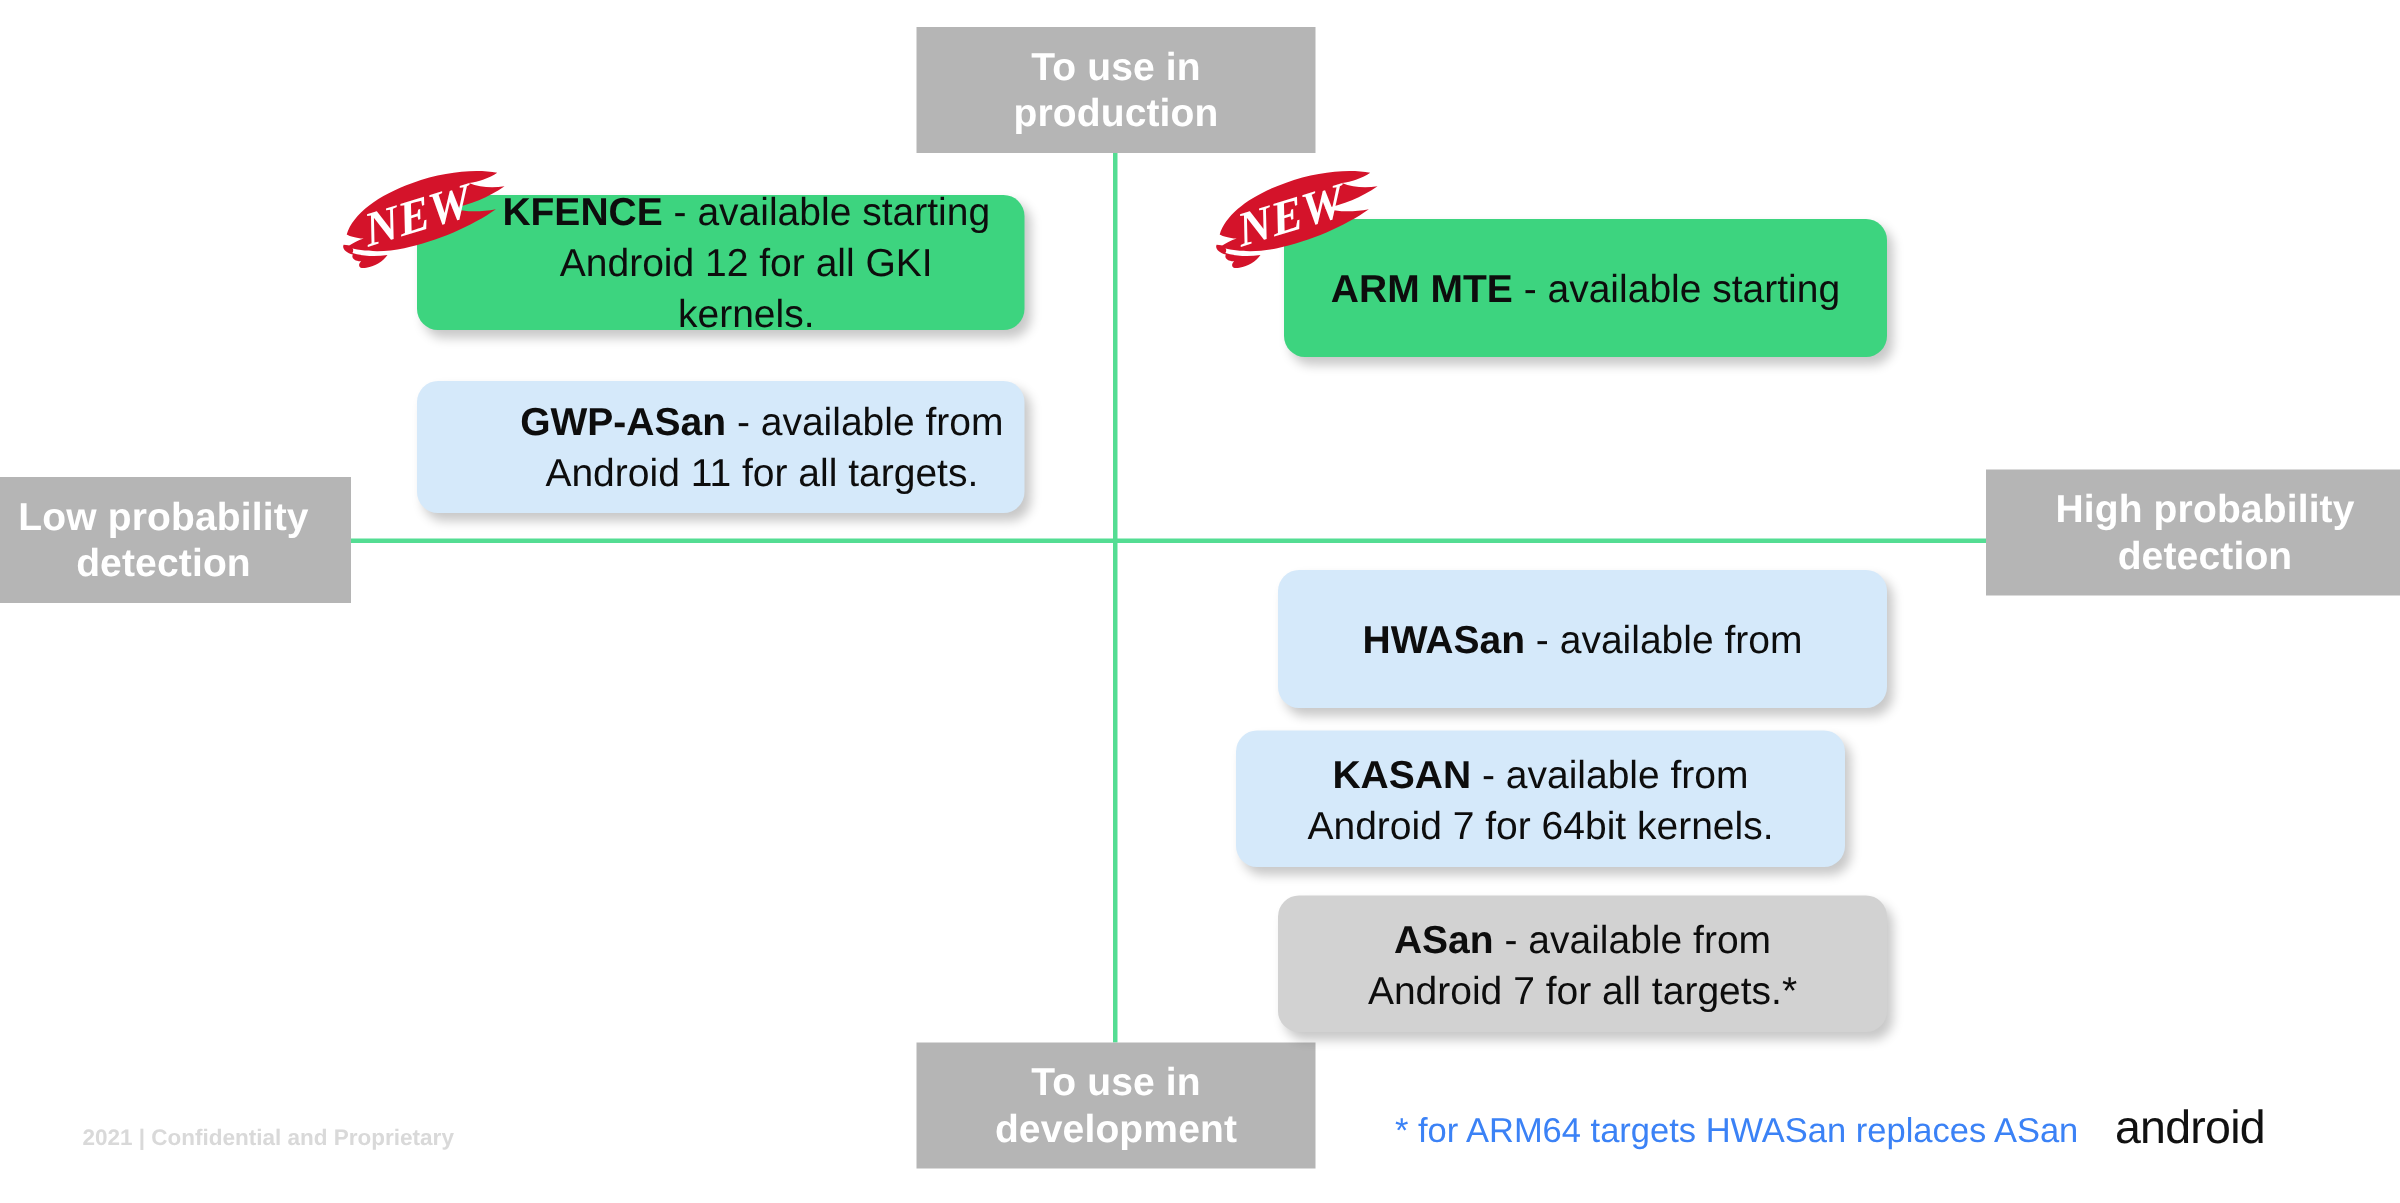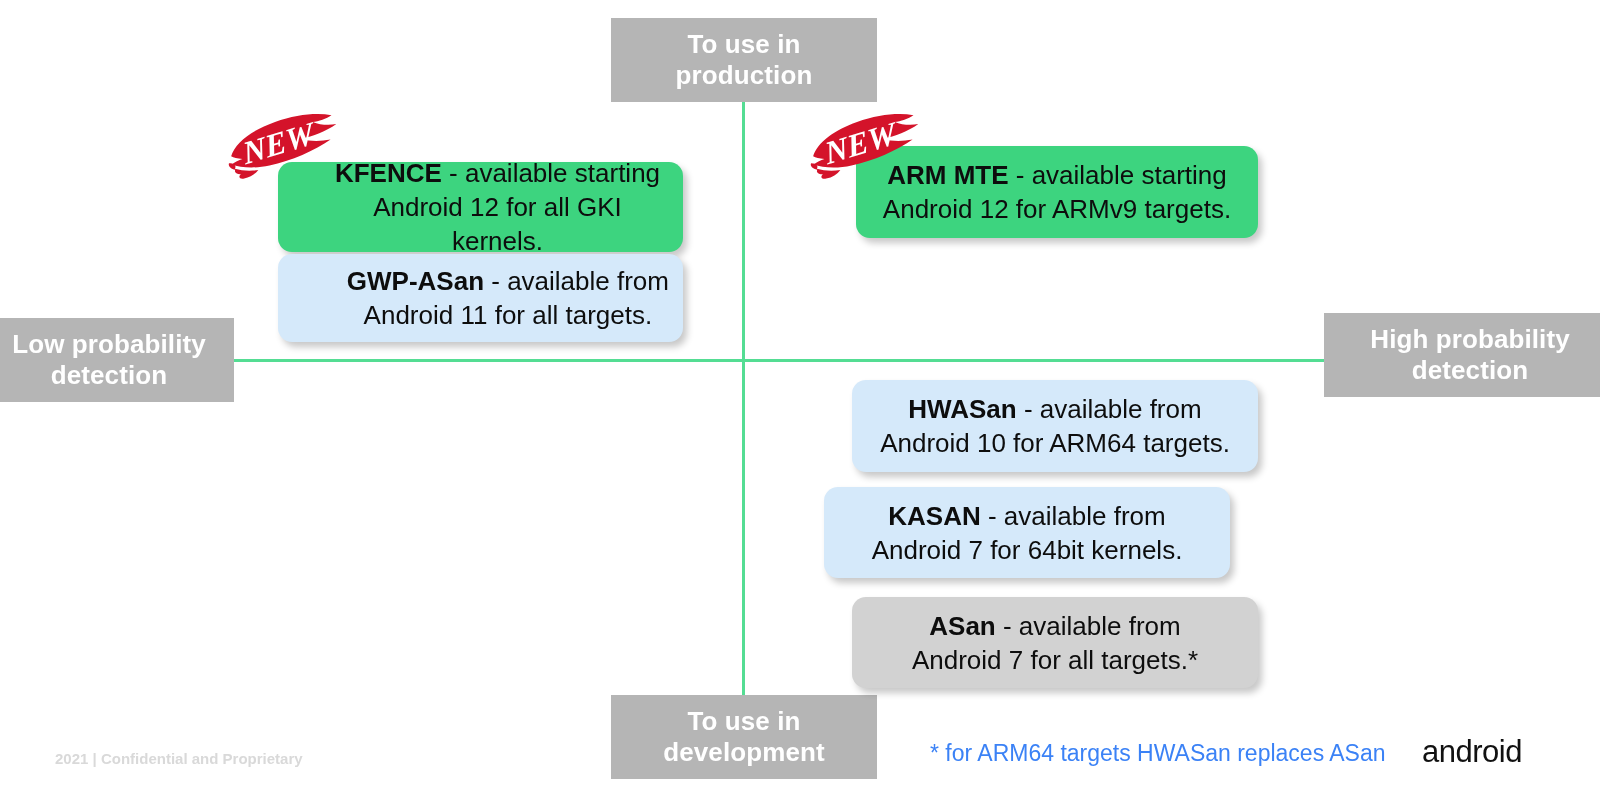--- a/index.html
+++ b/index.html
@@ -91,21 +91,21 @@
     padding: 6px 14px;
     box-shadow: 4px 5px 7px rgba(0,0,0,0.22);
   }
   .card .tech {
     font-weight: bold;
   }
   .card-green { background: #3dd47f; }
   .card-blue  { background: #d5e9fa; }
   .card-gray  { background: #d2d2d2; }
 
-  .c-kfence  { left: 278px; top: 162px; width: 405px; height: 90px; padding-left: 48px; }
+  .c-kfence  { left: 278px; top: 130px; width: 405px; height: 90px; padding-left: 48px; }
   .c-gwpasan { left: 278px; top: 254px; width: 405px; height: 88px; justify-content: flex-end; }
   .c-armmte  { left: 856px; top: 146px; width: 402px; height: 92px; }
   .c-hwasan  { left: 852px; top: 380px; width: 406px; height: 92px; }
   .c-kasan   { left: 824px; top: 487px; width: 406px; height: 91px; }
   .c-asan    { left: 852px; top: 597px; width: 406px; height: 91px; }
 
   
   .new-badge {
     position: absolute;
     width: 120px;
@@ -133,21 +133,20 @@
     color: #d9d9d9;
     white-space: nowrap;
     font-weight: bold;
   }
   .android-logo {
     position: absolute;
     left: 1410px;
     top: 735px;
     width: 110px;
     height: 34px;
-    margin-left: 12px;
   }
   .android-logo svg { display: block; }
 </style>
 </head>
 <body>
 
 <div id="slide">
 
   <div class="axis axis-v"></div>
   <div class="axis axis-h"></div>
@@ -175,28 +174,26 @@
   <div class="card card-blue c-gwpasan">
     <span>
       <b class="tech">GWP-ASan</b><span> - available from</span><br>
       <span>Android 11 for all targets.</span>
     </span>
   </div>
 
   <div class="card card-green c-armmte">
     <span>
       <b class="tech">ARM MTE</b><span> - available starting</span><br>
-      <span>Android 12 for ARMv9 targets.</span>
     </span>
   </div>
 
   <div class="card card-blue c-hwasan">
     <span>
       <b class="tech">HWASan</b><span> - available from</span><br>
-      <span>Android 10 for ARM64 targets.</span>
     </span>
   </div>
 
   <div class="card card-blue c-kasan">
     <span>
       <b class="tech">KASAN</b><span> - available from</span><br>
       <span>Android 7 for 64bit kernels.</span>
     </span>
   </div>
 

